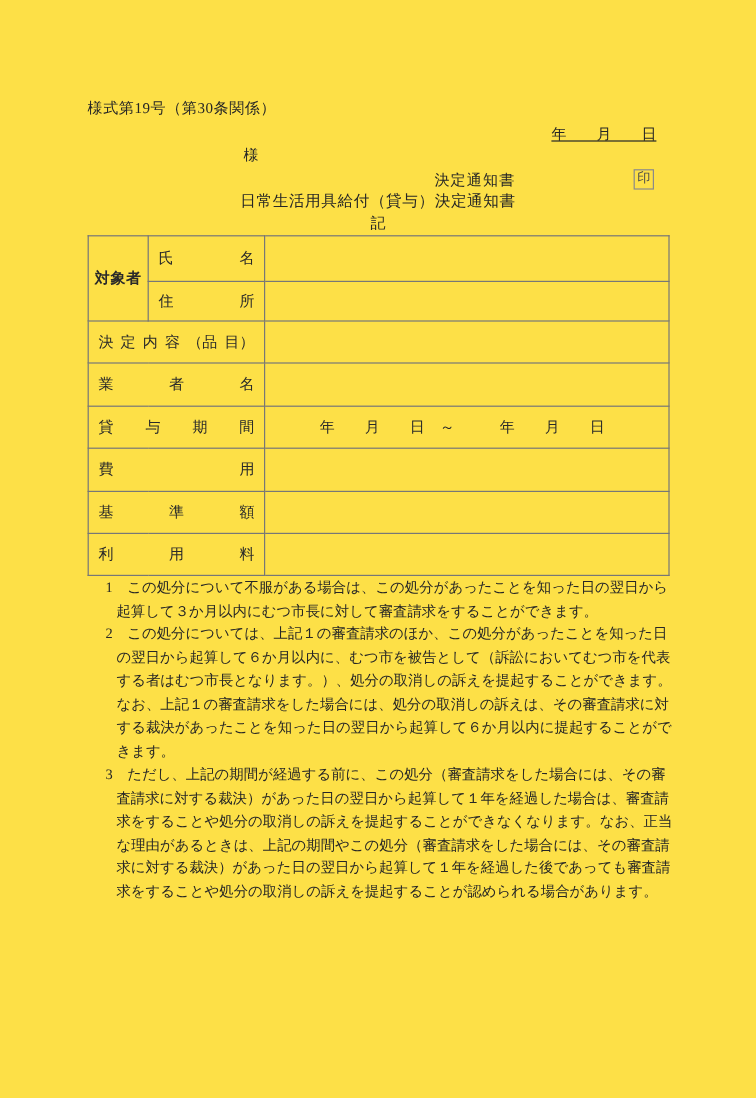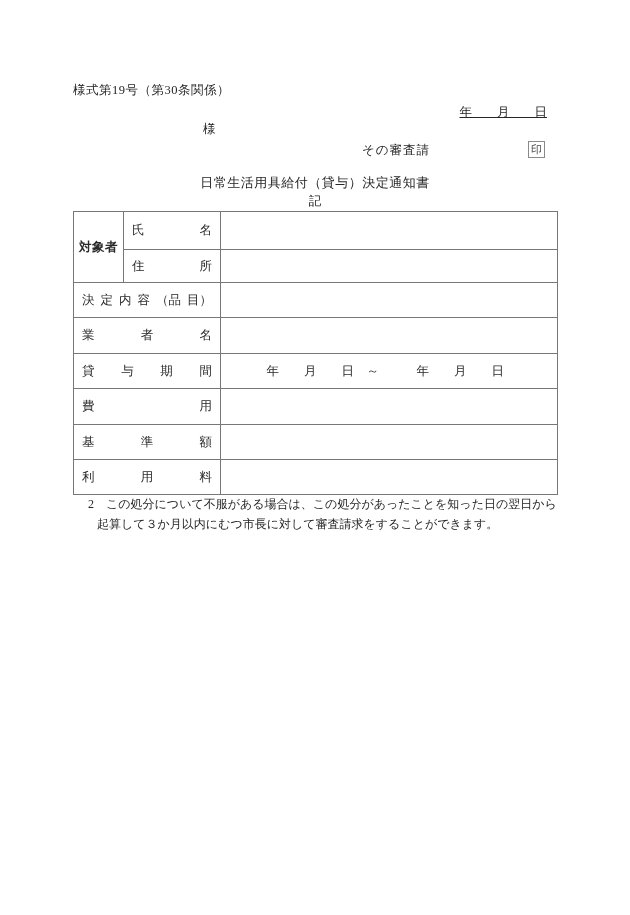--- a/index.html
+++ b/index.html
@@ -2,21 +2,21 @@
 <html lang="ja"><head>
 <meta charset="utf-8">
 <style>
   * { margin: 0; padding: 0; box-sizing: border-box; }
   html, body { background: #e8e8e8; }
   .page {
     position: relative;
     width: 630px;
     height: 915px;
     margin: 0 auto;
-    background: #ffffff;
+    background: #fde047;
     color: #262626;
     font-family: "Liberation Serif", "DejaVu Serif", serif;
     overflow: hidden;
   }
   .content {
     position: absolute;
     left: 73px;
     top: 82px;
     width: 484px;
   }
@@ -53,21 +53,21 @@
     top: 0;
     width: 17px;
     height: 17px;
     border: 1px solid #8a8a8a;
     font-size: 11px;
     line-height: 15px;
     text-align: center;
     color: #4a4a4a;
   }
   .doc-title {
-    margin-top: 15px;
+    margin-top: 0;
     font-size: 13px;
     line-height: 18px;
     text-align: center;
     letter-spacing: 0.5px;
   }
   .body-paragraph {
     margin-top: 17px;
     font-size: 12.5px;
     line-height: 21px;
     white-space: pre;
@@ -131,21 +131,21 @@
 
     <div class="form-number">様式第19号（第30条関係）</div>
 
     <div class="date-line">年　　月　　日</div>
 
     <div class="addressee-line">
       <span class="suffix">様</span>
     </div>
 
     <div class="issuer-line">
-      <span class="issuer">その審査請</span>
+      <span class="issuer">決定通知書</span>
       <span class="seal-box">
         <span>印</span>
       </span>
     </div>
 
     <div class="doc-title">日常生活用具給付（貸与）決定通知書</div>
 
 
     <div class="ki-heading">記</div>
 
@@ -234,17 +234,29 @@
                 <span>利</span>
                 <span>用</span>
                 <span>料</span>
               </div>
             </td>
         <td class="value-cell"></td>
       </tr>
     </tbody>
       </table>
 
-    <div class="kyoji-item">2　この処分について不服がある場合は、この処分があったことを知った日の翌日から
+    <div class="kyoji-item">1　この処分について不服がある場合は、この処分があったことを知った日の翌日から
 起算して３か月以内にむつ市長に対して審査請求をすることができます。</div>
+    <div class="kyoji-item">2　この処分については、上記１の審査請求のほか、この処分があったことを知った日
+の翌日から起算して６か月以内に、むつ市を被告として（訴訟においてむつ市を代表
+する者はむつ市長となります。）、処分の取消しの訴えを提起することができます。
+なお、上記１の審査請求をした場合には、処分の取消しの訴えは、その審査請求に対
+する裁決があったことを知った日の翌日から起算して６か月以内に提起することがで
+きます。</div>
+    <div class="kyoji-item">3　ただし、上記の期間が経過する前に、この処分（審査請求をした場合には、その審
+査請求に対する裁決）があった日の翌日から起算して１年を経過した場合は、審査請
+求をすることや処分の取消しの訴えを提起することができなくなります。なお、正当
+な理由があるときは、上記の期間やこの処分（審査請求をした場合には、その審査請
+求に対する裁決）があった日の翌日から起算して１年を経過した後であっても審査請
+求をすることや処分の取消しの訴えを提起することが認められる場合があります。</div>
 
   </div>
 </div>
 
 </body></html>

